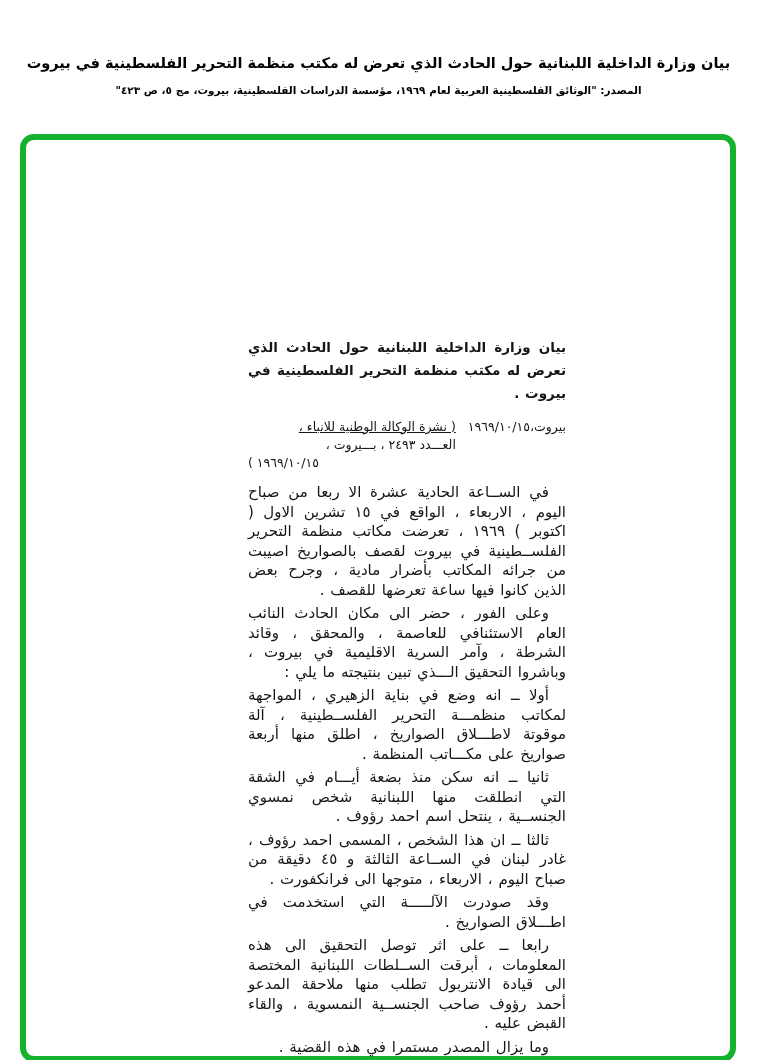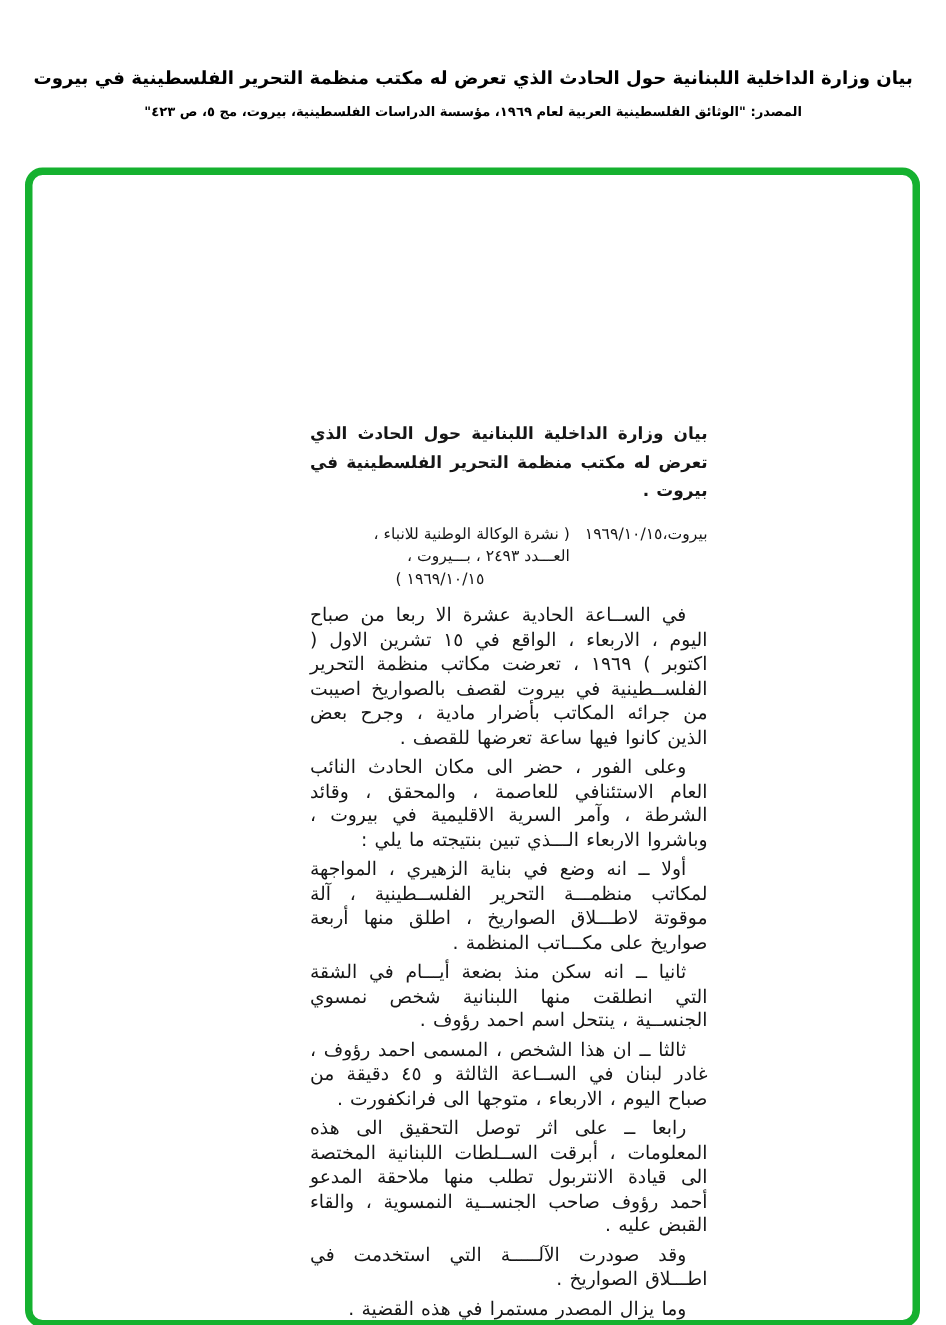--- a/index.html
+++ b/index.html
@@ -42,23 +42,23 @@
   .doc-title {
     font-weight: bold; font-size: 13.5px; line-height: 23px;
     text-align: justify; word-spacing: 1px;
   }
   .dateline {
     display: flex; direction: rtl; gap: 12px;
     margin-top: 13px; font-size: 12.5px; line-height: 18px;
   }
   .dateline-date { white-space: nowrap; text-align: right; }
   .agency-note { flex: 1; }
-  .agency-l1 { text-align: right; }
+  .agency-l1 { text-align: right; text-decoration: underline; }
   .agency-l2 { text-align: right; }
-  .agency-l3 { text-align: center; }
+  .agency-l3 { text-align: left; }
 
   .doc-paragraphs { margin-top: 11px; }
   .doc-para {
     font-size: 15px; line-height: 19.5px;
     text-align: justify; text-indent: 17px;
     margin-bottom: 4px;
     word-spacing: 1px;
   }
 </style>
 </head>
@@ -80,25 +80,25 @@
         <div class="dateline-date">بيروت،١٩٦٩/١٠/١٥</div>
         <div class="agency-note">
           <div class="agency-l1">( نشرة الوكالة الوطنية للانباء ،</div>
           <div class="agency-l2">العـــدد ٢٤٩٣ ، بـــيروت ،</div>
           <div class="agency-l3">١٩٦٩/١٠/١٥ )</div>
         </div>
       </div>
 
       <div class="doc-paragraphs">
         <div class="doc-para">في الســاعة الحادية عشرة الا ربعا من صباح اليوم ، الاربعاء ، الواقع في ١٥ تشرين الاول ( اكتوبر ) ١٩٦٩ ، تعرضت مكاتب منظمة التحرير الفلســطينية في بيروت لقصف بالصواريخ اصيبت من جرائه المكاتب بأضرار مادية ، وجرح بعض الذين كانوا فيها ساعة تعرضها للقصف .</div>
-        <div class="doc-para">وعلى الفور ، حضر الى مكان الحادث النائب العام الاستئنافي للعاصمة ، والمحقق ، وقائد الشرطة ، وآمر السرية الاقليمية في بيروت ، وباشروا الاربعاء الـــذي تبين بنتيجته ما يلي :</div>
+        <div class="doc-para">وعلى الفور ، حضر الى مكان الحادث النائب العام الاستئنافي للعاصمة ، والمحقق ، وقائد الشرطة ، وآمر السرية الاقليمية في بيروت ، وباشروا التحقيق الـــذي تبين بنتيجته ما يلي :</div>
         <div class="doc-para">أولا ــ انه وضع في بناية الزهيري ، المواجهة لمكاتب منظمـــة التحرير الفلســطينية ، آلة موقوتة لاطـــلاق الصواريخ ، اطلق منها أربعة صواريخ على مكـــاتب المنظمة .</div>
         <div class="doc-para">ثانيا ــ انه سكن منذ بضعة أيـــام في الشقة التي انطلقت منها اللبنانية شخص نمسوي الجنســية ، ينتحل اسم احمد رؤوف .</div>
         <div class="doc-para">ثالثا ــ ان هذا الشخص ، المسمى احمد رؤوف ، غادر لبنان في الســاعة الثالثة و ٤٥ دقيقة من صباح اليوم ، الاربعاء ، متوجها الى فرانكفورت .</div>
+        <div class="doc-para">وقد صودرت الآلـــــة التي استخدمت في اطـــلاق الصواريخ .</div>
         <div class="doc-para">رابعا ــ على اثر توصل التحقيق الى هذه المعلومات ، أبرقت الســلطات اللبنانية المختصة الى قيادة الانتربول تطلب منها ملاحقة المدعو أحمد رؤوف صاحب الجنســية النمسوية ، والقاء القبض عليه .</div>
-        <div class="doc-para">وقد صودرت الآلـــــة التي استخدمت في اطـــلاق الصواريخ .</div>
         <div class="doc-para">وما يزال المصدر مستمرا في هذه القضية .</div>
       </div>
 
     </div>
   </div>
 
 </div>
 
 </body></html>

